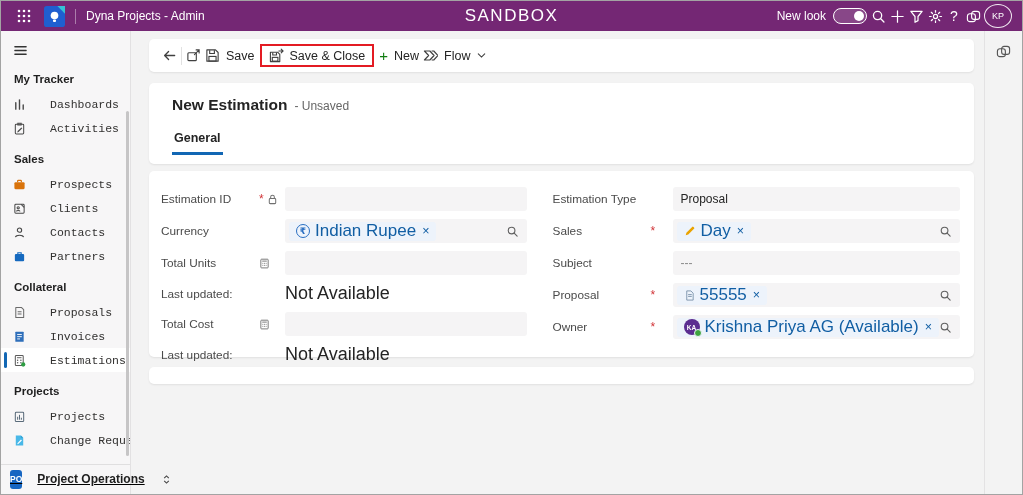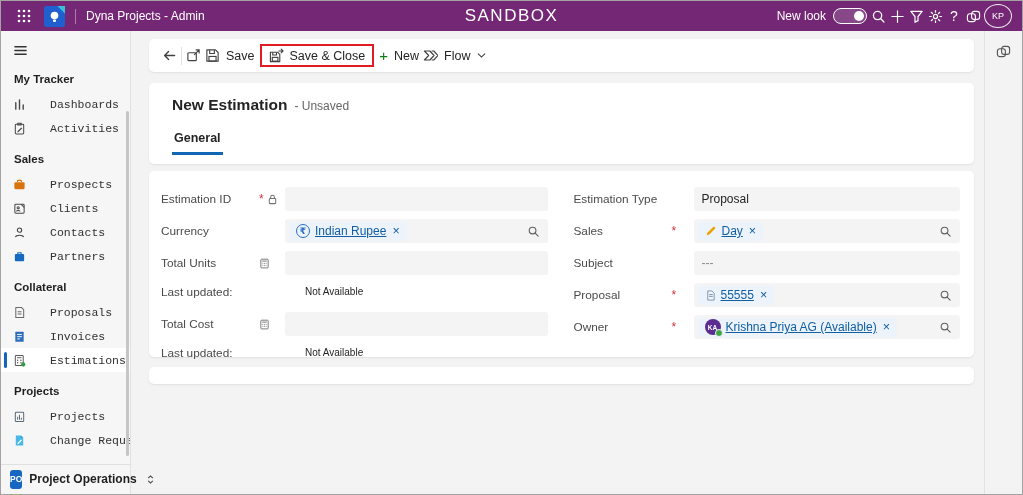--- a/index.html
+++ b/index.html
@@ -26,21 +26,21 @@
 
   
   .sb { width:130px; flex:0 0 130px; background:#f7f6f7; border-right:1px solid #e2e1e2; display:flex; flex-direction:column; position:relative; }
   .sb-menu { flex:1; overflow:hidden; padding-top:9px; }
   .sb-ham { width:20px; height:20px; margin-left:12px; display:flex; align-items:center; cursor:pointer; color:#333; font-size:15px; }
   .sb-sec { font-size:11.5px; font-weight:700; color:#1f1f1f; padding:13px 0 7px 13px; }
   .sb-it { height:24px; display:flex; align-items:center; gap:24px; padding-left:11px; font-size:11.5px; color:#323130; cursor:pointer; position:relative; white-space:nowrap;font-family:Liberation Mono, monospace; }
   .sb-it.sel { background:#fff; }
   .sb-it.sel::before { content:""; position:absolute; left:3px; top:4px; bottom:4px; width:2.5px; border-radius:2px; background:#1267b4; }
   .sb-scroll { position:absolute; right:1px; top:80px; width:3px; height:345px; background:#c6c5c6; border-radius:2px; }
-  .sb-foot { height:30px; border-top:1px solid #e0dfe0; display:flex; align-items:center; gap:7px; padding:0 6px 1px 9px; background:#f7f6f7; cursor:pointer; }
+  .sb-foot { height:30px; border-top:1px solid #e0dfe0; display:flex; align-items:center; gap:15px; padding:0 6px 1px 9px; background:#f7f6f7; cursor:pointer;text-decoration:underline; }
   .po-badge { width:19px; height:19px; border-radius:3px; background:#1766c2; color:#fff; font-size:8.5px; font-weight:700; display:flex; align-items:center; justify-content:center; }
   .sb-foot-label { font-size:12px; font-weight:700; color:#1f1f1f; white-space:nowrap; }
   .icn14 { width:14px; height:14px; flex:0 0 14px; display:flex; align-items:center; justify-content:center; }
 
   
   .main { flex:1; min-width:0; padding:8px 10px 0 18px; background:#f3f3f3; }
   .card { background:#fff; border-radius:5px; box-shadow:0 1px 2px rgba(0,0,0,.08); }
 
   .tbar { height:33px; display:flex; align-items:center; gap:4px; padding:0 13px; margin-bottom:11px; }
   .tbtn { display:flex; align-items:center; gap:6px; font-size:12.5px; color:#242424; cursor:pointer; white-space:nowrap; }
@@ -57,23 +57,23 @@
   .form-card { height:186px; padding:16px 14px 0 12px; display:grid; grid-template-columns:1fr 1fr; column-gap:26px; align-content:start; margin-bottom:10px; }
   .frow { display:grid; grid-template-columns:96px 28px 1fr; align-items:center; margin-bottom:8px; height:24px; }
   .frow.r { grid-template-columns:96px 24px 1fr; margin-bottom:8px; }
   .frow.sub { height:17px; margin-bottom:12px; }
   .flabel { font-size:11.8px; color:#4a4a4a; white-space:nowrap; }
   .fmark { display:flex; align-items:center; gap:3px; justify-content:flex-start; padding-left:2px; }
   .req { color:#d13438; font-size:12px; line-height:1; }
   .fld { height:24px; background:#f5f4f5; border-radius:3px; display:flex; align-items:center; padding:0 8px; font-size:12px; color:#242424; cursor:text; }
   .fld.lookup { justify-content:space-between; padding:0 8px 0 4px; cursor:pointer; }
   .fld .ph { color:#8a8a8a; }
-  .subval { font-size:10px; color:#242424;margin-left:20px; }
+  .subval { font-size:18px; color:#242424; }
   .pill { display:inline-flex; align-items:center; gap:5px; background:#edf3fb; border-radius:3px; padding:0 7px; height:19px; }
-  .plink { color:#115ea3; font-size:12px; text-decoration:underline; cursor:pointer; white-space:nowrap; }
+  .plink { color:#115ea3; font-size:17px; cursor:pointer; white-space:nowrap; }
   .px { color:#115ea3; font-size:12.5px; margin-left:1px; cursor:pointer; line-height:1; }
   .rupee { width:14px; height:14px; border:1.2px solid #2a6fc2; border-radius:50%; color:#2a6fc2; font-size:9px; font-weight:700; display:flex; align-items:center; justify-content:center; }
   .ka { width:16px; height:16px; border-radius:50%; background:#5b2d90; color:#fff; font-size:6.5px; font-weight:700; display:flex; align-items:center; justify-content:center; position:relative; flex:0 0 16px; }
   .ka::after { content:""; position:absolute; right:-2px; bottom:-2px; width:6px; height:6px; border-radius:50%; background:#3fa33f; border:1.5px solid #edf3fb; }
 
   .empty-card { height:17px; }
 
   
   .rail { width:38px; flex:0 0 38px; border-left:1px solid #e3e2e3; background:#f3f3f3; display:flex; justify-content:center; padding-top:12px; }
   .rail .hicon { color:#555; }

